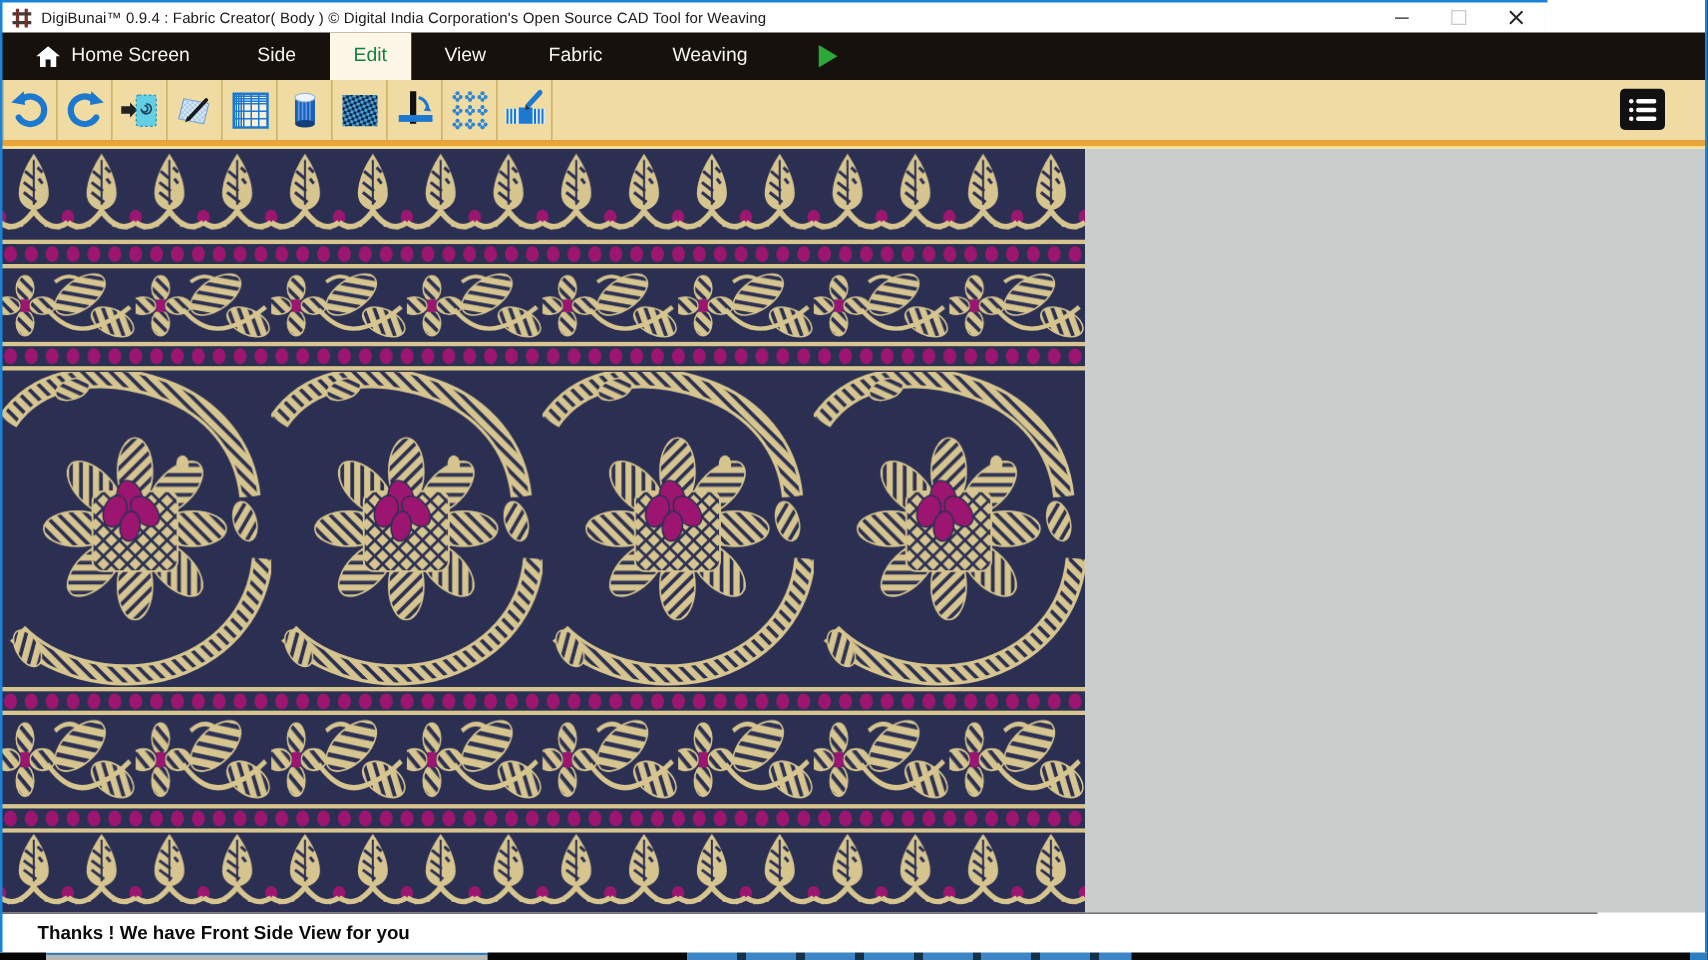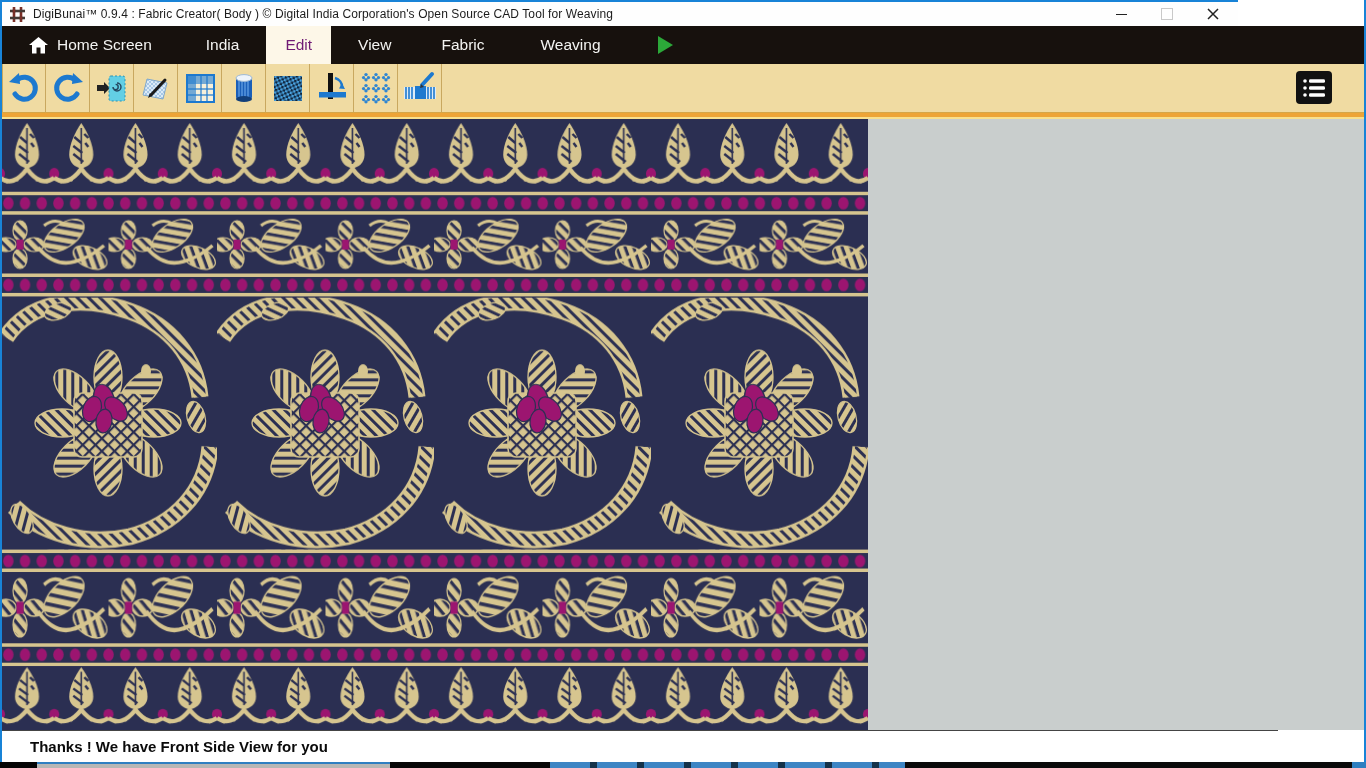--- a/index.html
+++ b/index.html
@@ -14,21 +14,21 @@
   .wc{width:46px;height:24px;display:flex;align-items:center;justify-content:center;}
   .wc-min span{display:block;width:11px;border-top:1.6px solid #222;}
   .wc-max span{display:block;width:10px;height:10px;border:1.4px solid #c9c9c9;}
   .wc-close svg{display:block;}
   
   #menubar{position:absolute;left:0;top:26px;width:1366px;height:38px;background:#17110d;
            display:flex;align-items:stretch;color:#f4f4f2;font-size:15.5px;}
   .mitem{display:flex;align-items:center;padding:0 15px;cursor:default;}
   .mitem.home{margin-left:14px;gap:9px;}
   .mitem.file{margin-left:24px;}
-  .mitem.active{background:#fdf7e8;color:#701a75;margin-left:12px;padding:0 19px;}
+  .mitem.active{background:#fdf7e8;color:#15803d;margin-left:12px;padding:0 19px;}
   .mitem.view{margin-left:12px;}
   .mitem.utility{margin-left:20px;}
   .mitem.support{margin-left:26px;}
   #runbtn{margin-left:42px;display:flex;align-items:center;}
   #runbtn .tri{width:0;height:0;border-left:15px solid #2ca839;border-top:9px solid transparent;
                border-bottom:9px solid transparent;}
   
   #toolbar{position:absolute;left:0;top:64px;width:1366px;height:48px;background:#f0dba2;}
   #toolbar .cells{position:absolute;left:2px;top:0;height:48px;display:flex;}
   .tbtn{width:44px;height:48px;border-right:1px solid #c9a85f;display:flex;align-items:center;
@@ -94,21 +94,21 @@
   </div>
 
   <div id="menubar">
     <div class="mitem home">
       <svg width="19" height="17" viewBox="0 0 19 17">
         <path d="M9.5 0 L19 8 H16 V16.5 H11.5 V10.5 H7.5 V16.5 H3 V8 H0 Z" fill="#ffffff"></path>
       </svg>
       <span>Home Screen</span>
     </div>
     <div class="mitem file">
-      <span>India</span>
+      <span>Side</span>
     </div>
     <div class="mitem active">
       <span>Edit</span>
     </div>
     <div class="mitem view">
       <span>View</span>
     </div>
     <div class="mitem utility">
       <span>Fabric</span>
     </div>

